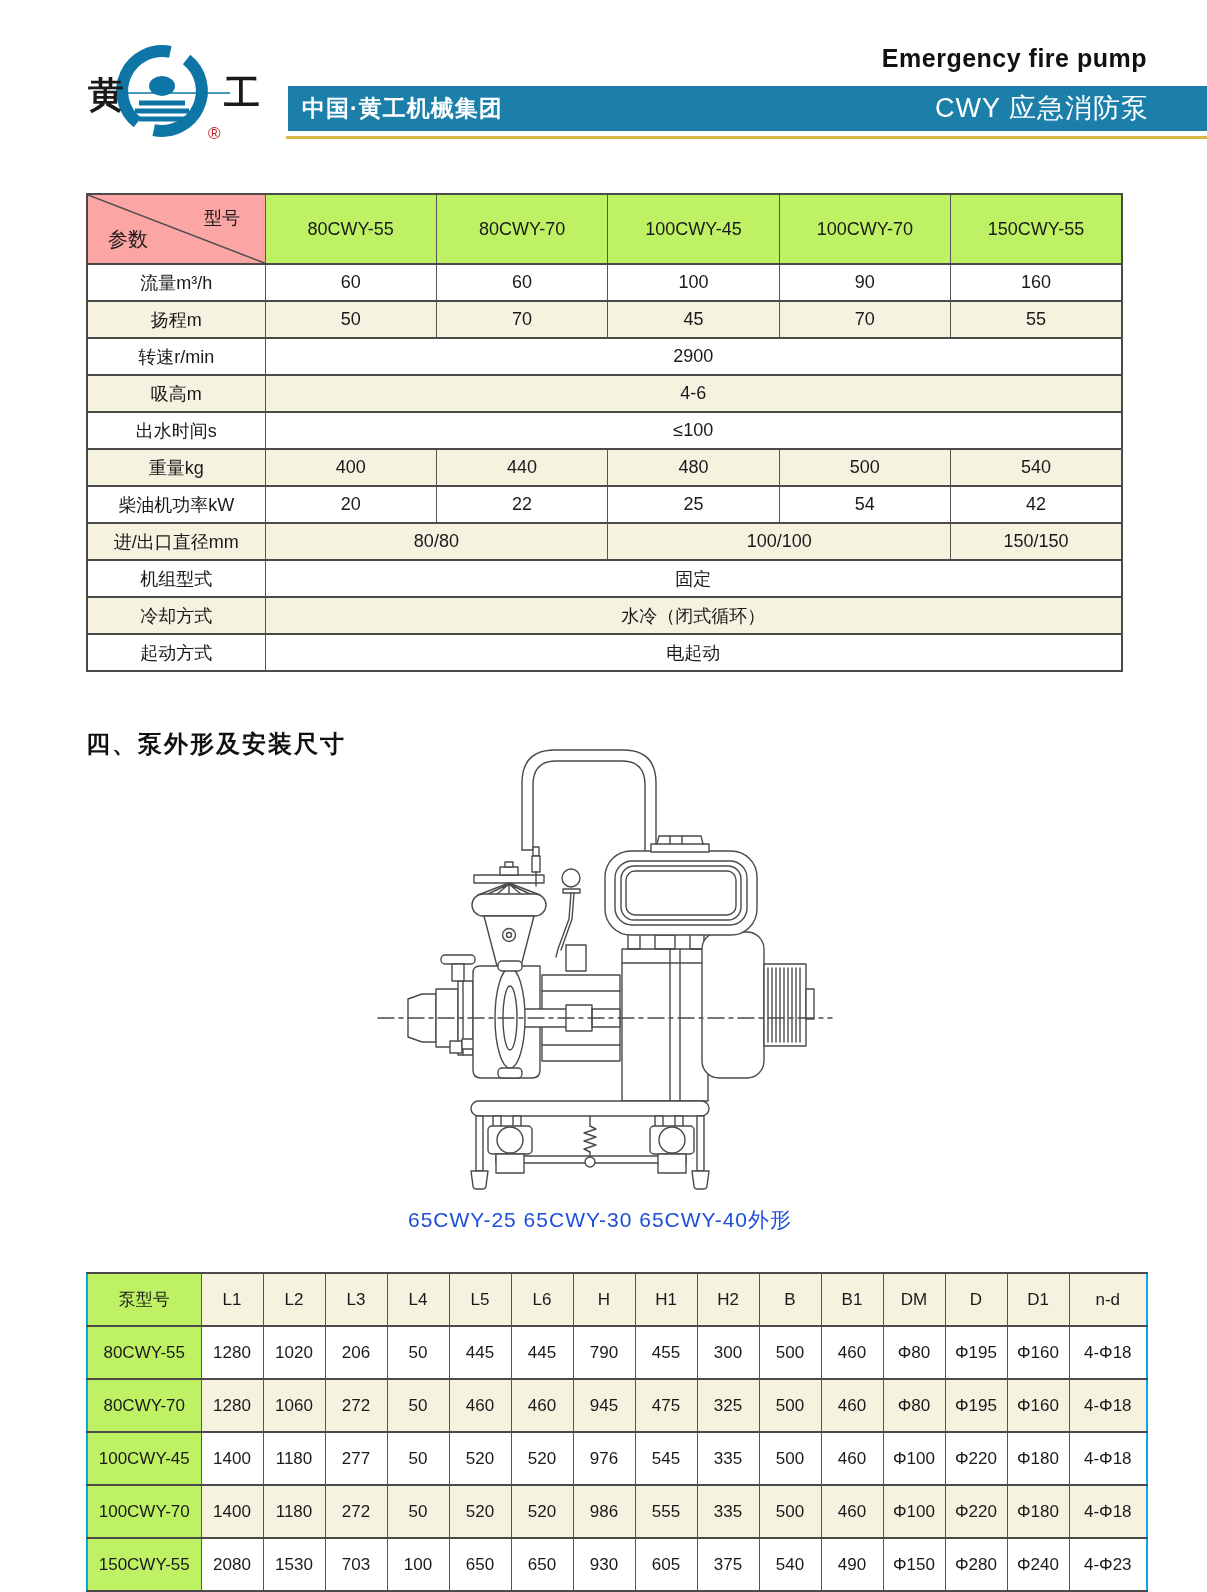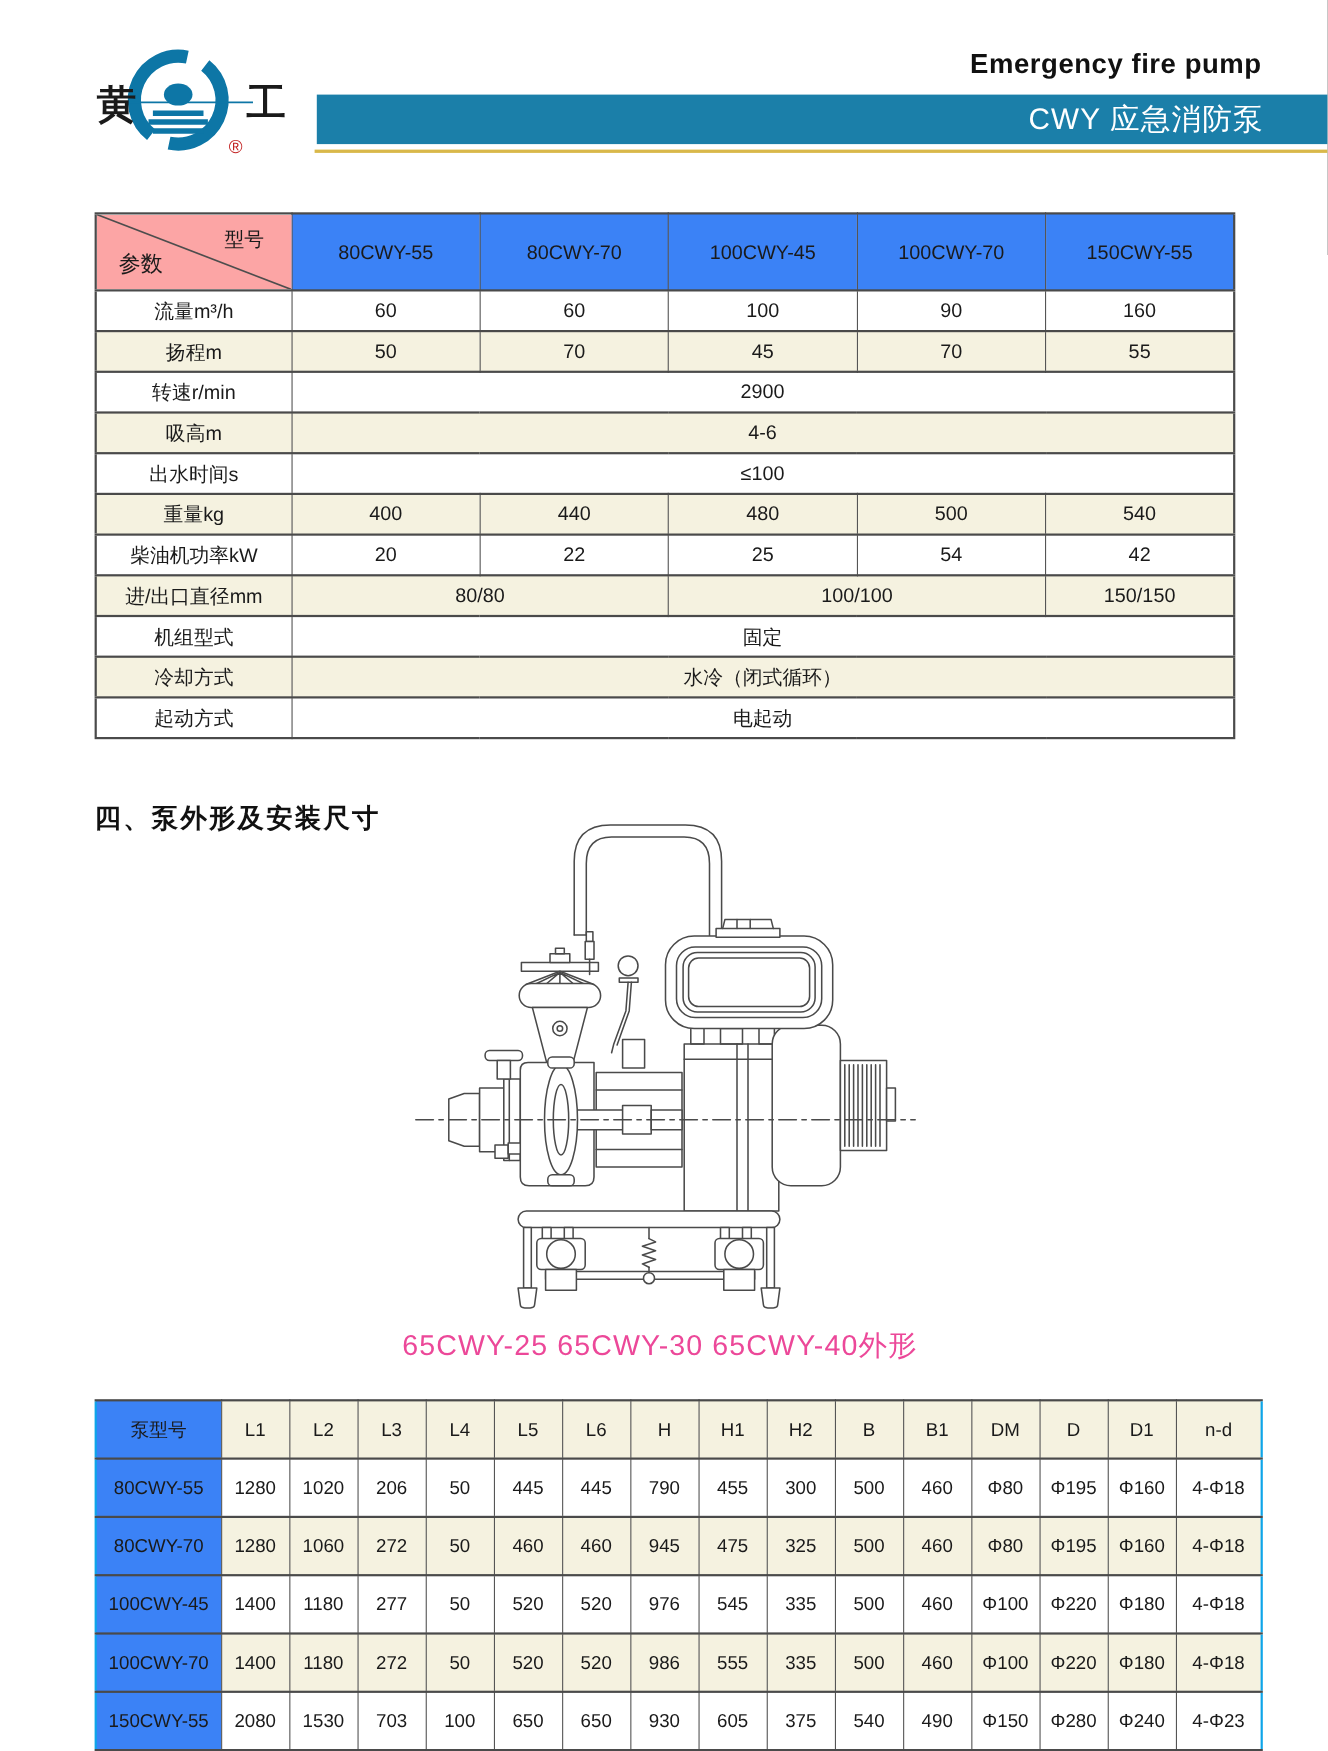--- a/index.html
+++ b/index.html
@@ -15,34 +15,34 @@
                 font-size:27px;font-weight:normal;letter-spacing:1px;}
   .gold-line{position:absolute;left:286px;top:136px;width:921px;height:3px;background:#d9b84a;}
   .logo{position:absolute;left:82px;top:40px;width:185px;height:104px;}
 
   
   table{border-collapse:collapse;table-layout:fixed;}
   td,th{border:1.5px solid #555;text-align:center;vertical-align:middle;padding:0;font-weight:normal;}
   tr{border-top:2.5px solid #4a4a4a;border-bottom:2.5px solid #4a4a4a;}
   .white{background:#ffffff;}
   .cream{background:#f5f2e0;}
-  .blue{background:#3b82f6;}
+  .blue{background:#bef264;}
 
   
   .spec{position:absolute;left:86px;top:193px;width:1037px;border:2px solid #4a4a4a;font-size:18px;}
   .spec thead tr{height:70px;}
   .spec tbody tr{height:37px;}
   .corner{position:relative;background:#fca5a5;}
   .corner svg{position:absolute;left:0;top:0;width:100%;height:100%;}
   .corner .c-top{position:absolute;top:11px;left:116px;font-size:18px;}
   .corner .c-bot{position:absolute;bottom:10px;left:20px;font-size:20px;}
 
   
   .sec-title{position:absolute;left:86px;top:728px;font-size:24px;font-weight:bold;color:#111;letter-spacing:2px;}
-  .caption{position:absolute;left:340px;top:1206px;width:520px;text-align:center;font-size:26px;color:#ec4899;letter-spacing:1px;}
+  .caption{position:absolute;left:340px;top:1206px;width:520px;text-align:center;font-size:21px;color:#1d4ed8;letter-spacing:1px;}
 
   
   .drawing{position:absolute;left:370px;top:723px;width:470px;height:470px;}
 
   
   .dims{position:absolute;left:86px;top:1272px;width:1061px;border:2px solid #0ea5e9;font-size:17px;}
   .dims tr{height:53px;}
 </style>
 </head>
 <body>
@@ -60,20 +60,21 @@
     </g>
     <ellipse cx="80" cy="45" rx="13" ry="10" fill="#0d76a6"></ellipse>
     <text x="6" y="66" font-size="36" font-weight="bold" fill="#1a1a1a">黄</text>
     <text x="142" y="64" font-size="36" font-weight="bold" fill="#1a1a1a">工</text>
     <text x="126" y="98" font-size="17" fill="#c22121">®</text>
   </svg>
 
   <div class="eng-title">Emergency fire pump</div>
 
   <div class="banner">
+    <span class="banner-left">中国·黄工机械集团</span>
     <span class="banner-right">CWY 应急消防泵</span>
   </div>
   <div class="gold-line"></div>
 
   <table class="spec">
     <colgroup>
       <col style="width:178px">
         <col>
         <col>
         <col>

